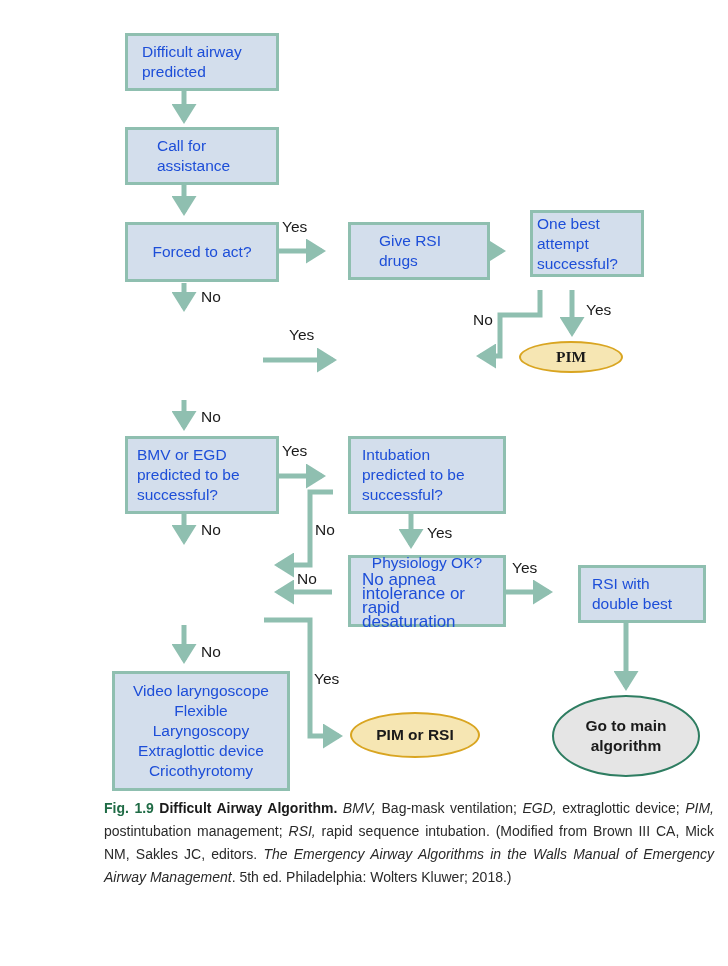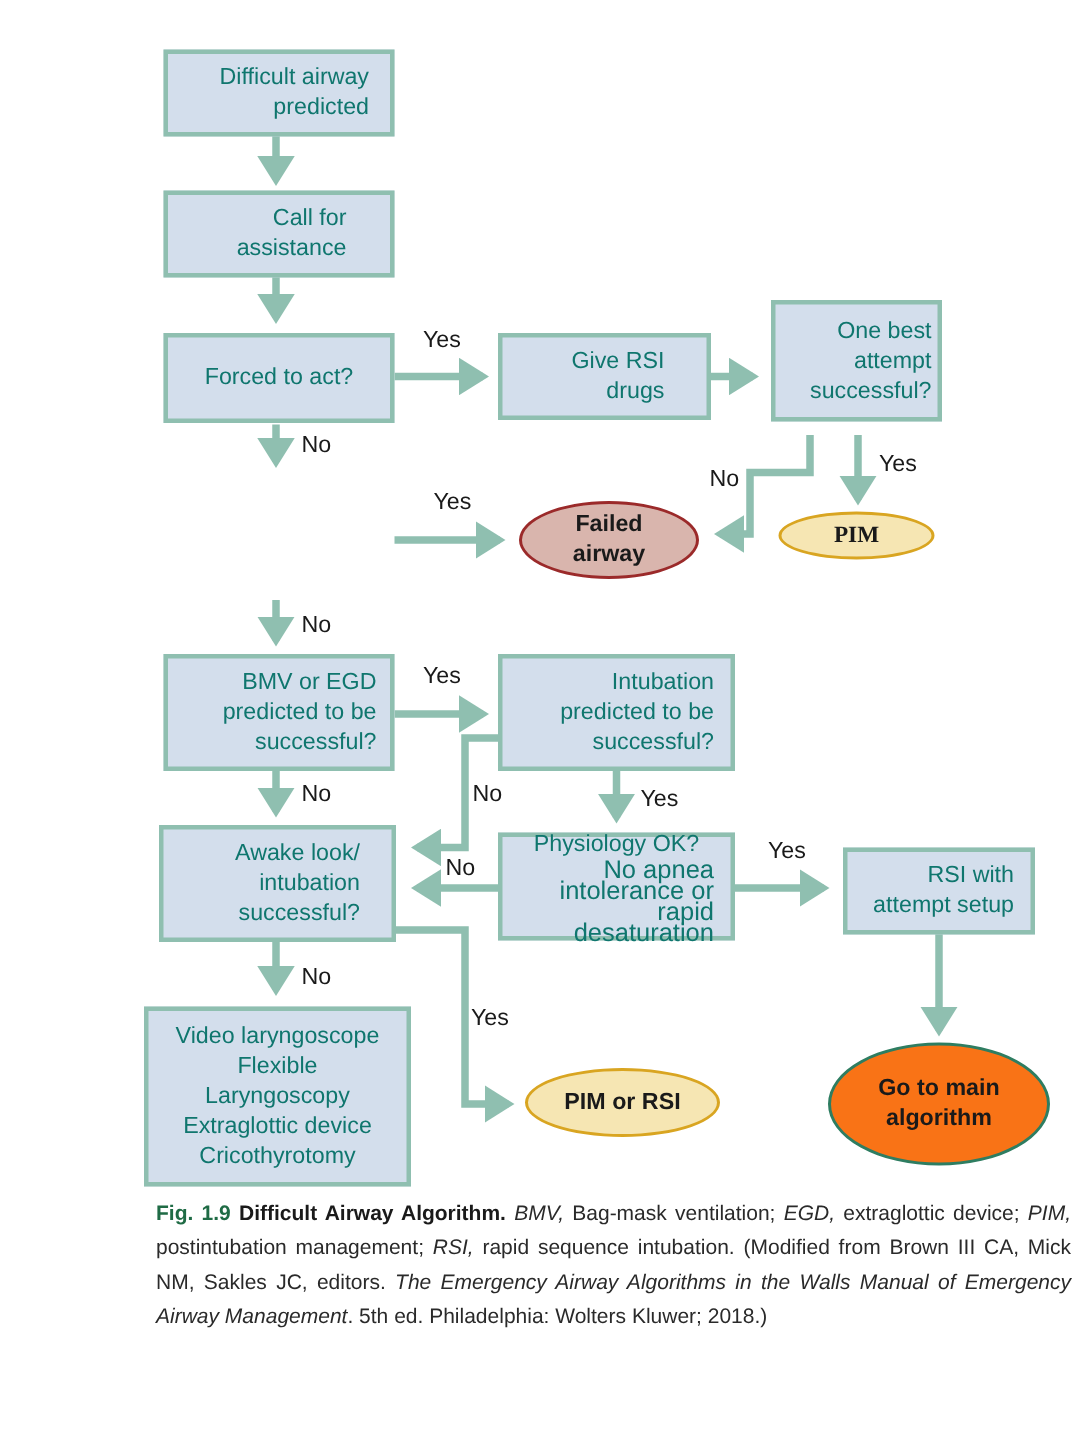--- a/index.html
+++ b/index.html
@@ -1,18 +1,18 @@
 <!DOCTYPE html>
 <html><head>
 <meta charset="utf-8">
 <style>
   html, body { margin:0; padding:0; background:#ffffff; }
   body { width:728px; height:966px; position:relative; overflow:hidden; font-family:"Liberation Sans", sans-serif; }
   #diagram { position:absolute; left:0; top:0; width:728px; height:800px; }
-  .box { position:absolute; box-sizing:border-box; background:#d3deec; border:3px solid #8fbfb0; display:flex; flex-direction:column; align-items:center; justify-content:center; text-align:right; color:#0f766e; font-size:15.5px; line-height:20px; }
+  .box { position:absolute; box-sizing:border-box; background:#d3deec; border:3px solid #8fbfb0; display:flex; flex-direction:column; align-items:center; justify-content:center; text-align:left; color:#1d4ed8; font-size:15.5px; line-height:20px;margin-left:16px; }
   .box .sub { font-size:17px; line-height:14px; }
   .oval { position:absolute; box-sizing:border-box; border-radius:50%; display:flex; align-items:center; justify-content:center; text-align:center; font-weight:bold; font-size:15.5px; line-height:20px; color:#1a1a1a; }
   .lbl { position:absolute; font-size:15.5px; color:#1a1a1a; }
   svg#arrows { position:absolute; left:0; top:0; }
   #caption { position:absolute; left:104px; top:797px; width:610px; font-size:14px; line-height:23px; color:#2a2a2a; text-align:justify; }
   #caption .fig { color:#1f6b45; font-weight:bold; }
   #caption .title { font-weight:bold; color:#1a1a1a; }
   #caption i { font-style:italic; }
 </style>
 </head>
@@ -52,56 +52,50 @@
     </div>
   <div class="box" style="left:109px;top:127px;width:154px;height:58px;">
       <span style="width:90px;">Call for assistance</span>
     </div>
   <div class="box" style="left:109px;top:222px;width:154px;height:60px;">
       <span>Forced to act?</span>
     </div>
   <div class="box" style="left:332px;top:222px;width:142px;height:58px;">
       <span style="width:80px;">Give RSI drugs</span>
     </div>
-  <div class="box" style="left:514px;top:200px;width:114px;height:81px;">
+  <div class="box" style="left:514px;top:210px;width:114px;height:67px;">
       <span style="width:100px;">One best attempt successful?</span>
     </div>
   <div class="oval" style="left:519px;top:341px;width:104px;height:32px;background:#f6e6b3;border:2.5px solid #d9a521;font-family:Liberation Serif, serif;">
       <span>PIM</span>
-    </div>
-  <div class="oval" style="left:346px;top:334px;width:120px;height:52px;background:#d9b5ad;border:2.5px solid #9b2a2a;">
-      <span style="width:60px;">Failed airway</span>
     </div>
   <div class="box" style="left:109px;top:436px;width:154px;height:78px;">
       <span style="width:130px;">BMV or EGD predicted to be successful?</span>
     </div>
   <div class="box" style="left:332px;top:436px;width:158px;height:78px;">
       <span style="width:130px;">Intubation predicted to be successful?</span>
     </div>
-  <div class="box" style="left:106px;top:550px;width:158px;height:78px;">
-      <span style="width:110px;">Awake look/ intubation successful?</span>
-    </div>
   <div class="box" style="left:332px;top:555px;width:158px;height:72px;">
     <span>Physiology OK?</span>
     <span class="sub" style="width:130px;">No apnea intolerance or rapid desaturation</span>
   </div>
   <div class="box" style="left:562px;top:565px;width:128px;height:58px;">
-      <span style="width:100px;">RSI with attempt setup</span>
+      <span style="width:100px;">RSI with double best</span>
     </div>
   <div class="box" style="left:96px;top:671px;width:178px;height:120px;">
     <span>Video laryngoscope</span>
     <span>Flexible</span>
     <span>Laryngoscopy</span>
     <span>Extraglottic device</span>
     <span>Cricothyrotomy</span>
   </div>
   <div class="oval" style="left:350px;top:712px;width:130px;height:46px;background:#f6e6b3;border:2.5px solid #d9a521;">
       <span>PIM or RSI</span>
     </div>
-  <div class="oval" style="left:552px;top:695px;width:148px;height:82px;background:#f97316;border:2.5px solid #2e7d61;">
+  <div class="oval" style="left:552px;top:695px;width:148px;height:82px;background:#e5e5e5;border:2.5px solid #2e7d61;">
       <span style="width:90px;">Go to main algorithm</span>
     </div>
 
   <span class="lbl" style="left:282px;top:218px;">Yes</span>
   <span class="lbl" style="left:201px;top:288px;">No</span>
   <span class="lbl" style="left:473px;top:311px;">No</span>
   <span class="lbl" style="left:586px;top:301px;">Yes</span>
   <span class="lbl" style="left:289px;top:326px;">Yes</span>
   <span class="lbl" style="left:201px;top:408px;">No</span>
   <span class="lbl" style="left:282px;top:442px;">Yes</span>

